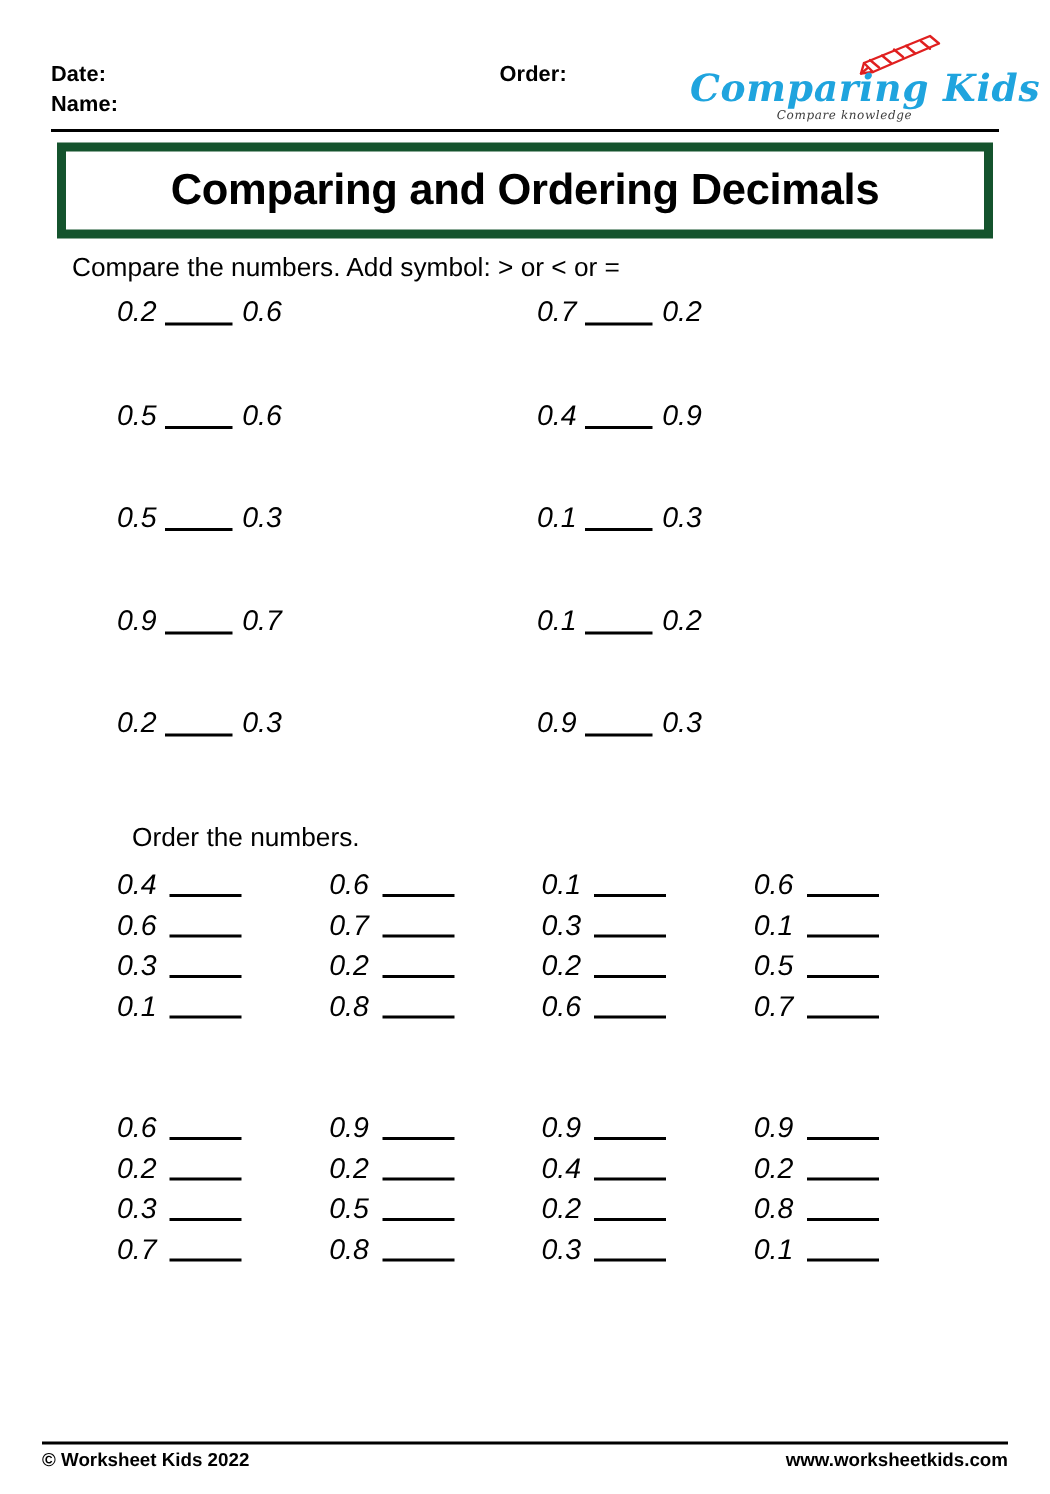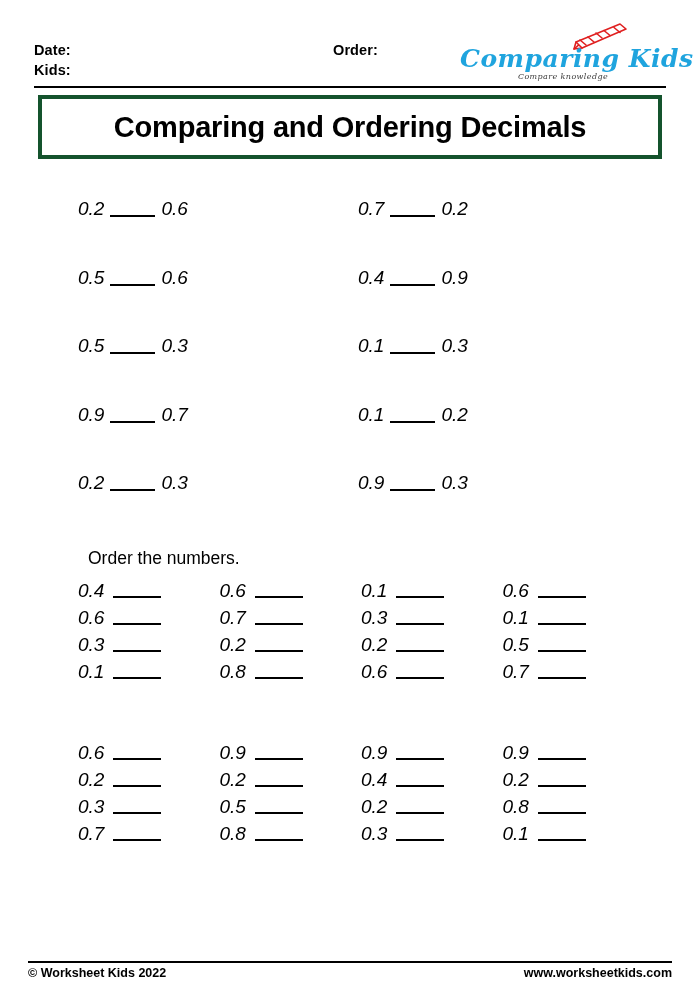--- a/index.html
+++ b/index.html
@@ -93,21 +93,21 @@
     border-top: 2px solid #000;
   }
 
   
   .title-box {
     position: absolute;
     left: 38px;
     top: 95px;
     width: 624px;
     height: 64px;
-    border: 4px solid #14532d;
+    border: 6px solid #14532d;
     box-sizing: border-box;
     display: flex;
     align-items: center;
     justify-content: center;
   }
   .title-text {
     font-size: 29px;
     font-weight: bold;
     letter-spacing: -0.2px;
     white-space: nowrap;
@@ -205,21 +205,21 @@
     font-weight: bold;
   }
 </style>
 </head>
 <body>
 
 <div class="page">
 
   <div class="header">
     <div class="field-label lbl-name">Date:</div>
-    <div class="field-label lbl-grade">Kids:</div>
+    <div class="field-label lbl-grade">Name:</div>
     <div class="field-label lbl-date">Order:</div>
 
     <div class="logo">
       <svg class="logo-pencil" viewBox="0 0 70 30">
         <g fill="none" stroke="#E02020" stroke-width="1.6" stroke-linejoin="round" stroke-linecap="round">
           <path d="M62 2 L68 7 L24 26 L16 27 L18 20 Z"></path>
           <path d="M18 20 L24 26"></path>
           <path d="M16 27 L20.5 23.2"></path>
           <path d="M22 18 L28 23"></path>
           <path d="M56 5.5 L62 10.5"></path>
@@ -231,20 +231,21 @@
       <div class="logo-word">Comparing Kids</div>
       <div class="logo-tagline">Compare knowledge</div>
     </div>
   </div>
   <div class="header-rule"></div>
 
   <div class="title-box">
     <div class="title-text">Comparing and Ordering Decimals</div>
   </div>
 
+  <div class="instruction instr-compare">Compare the numbers. Add symbol: &gt; or &lt; or =</div>
 
   <div class="compare-grid">
     <div class="compare-row">
       <div class="compare-cell">
         <span class="num">0.2</span>
         <span class="blank-inline"></span>
         <span class="num">0.6</span>
       </div>
       <div class="compare-cell">
         <span class="num">0.7</span>

